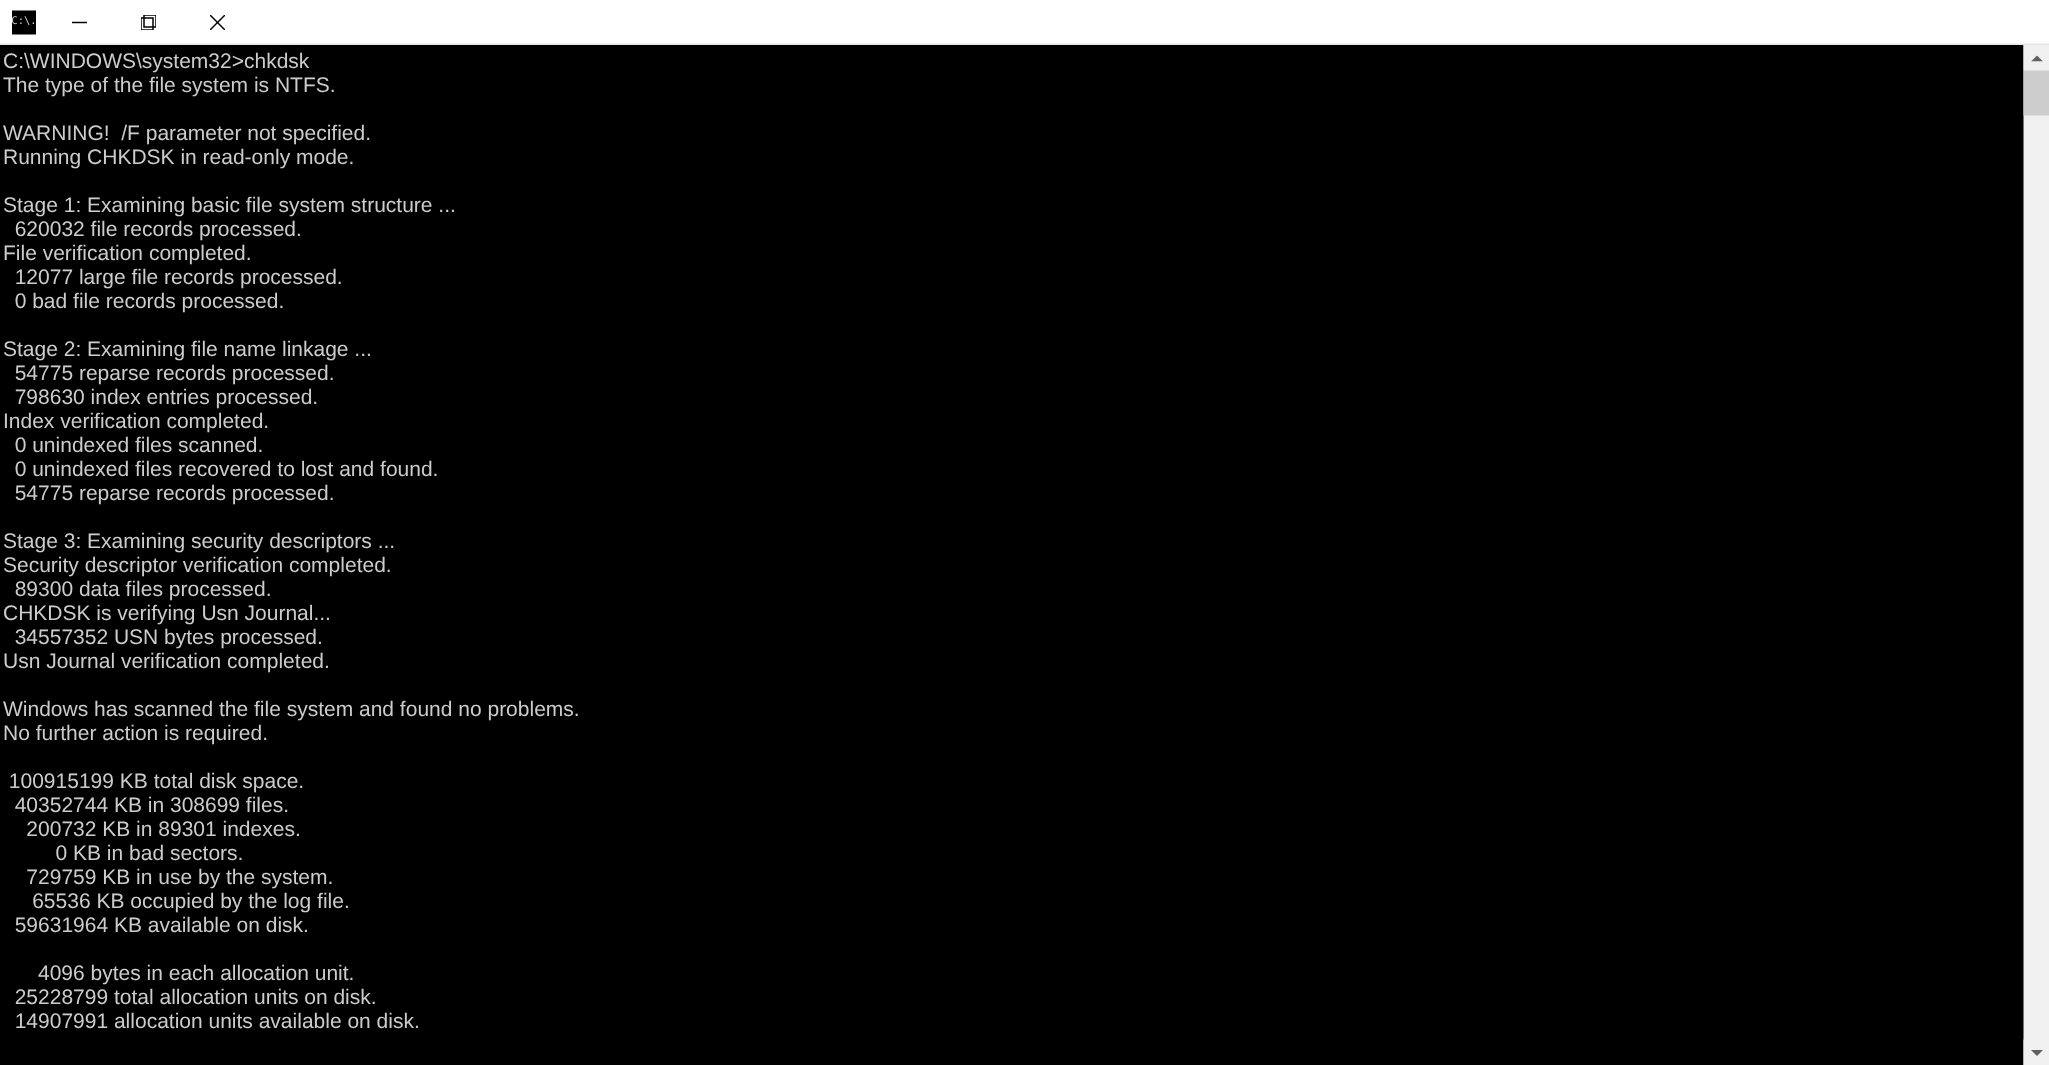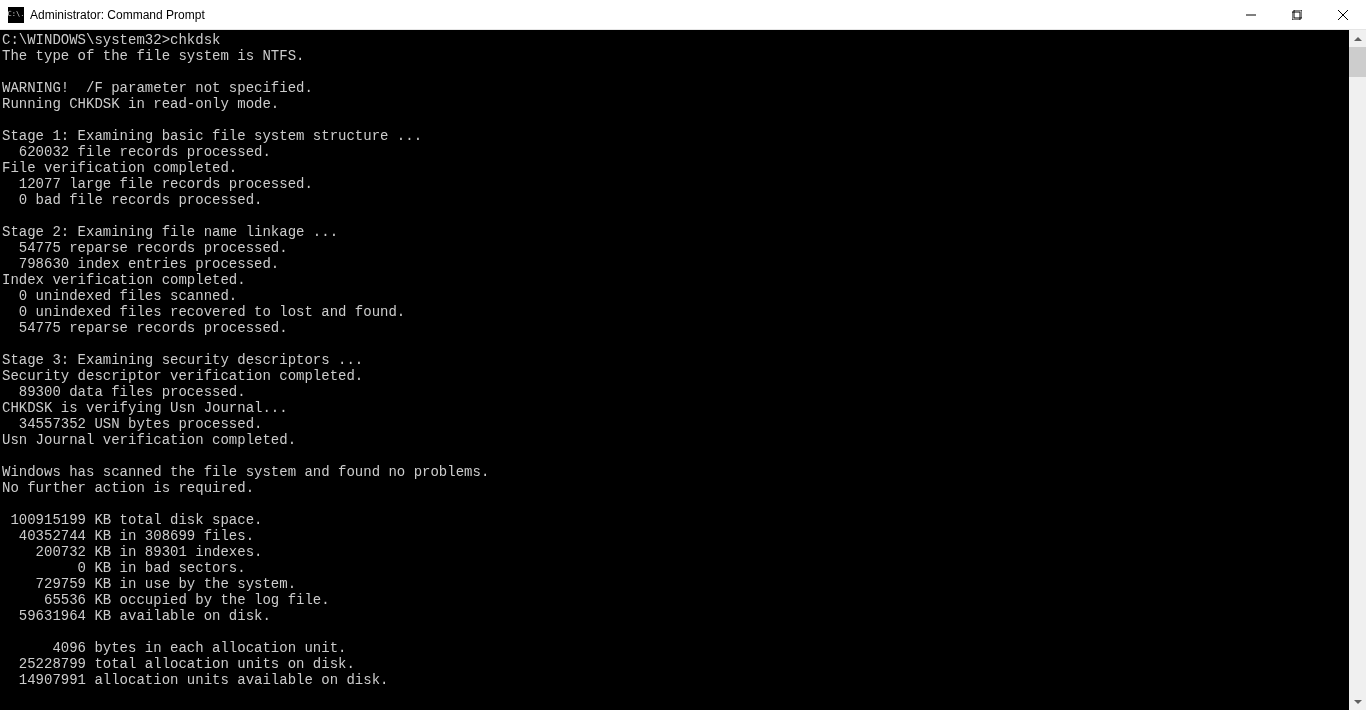--- a/index.html
+++ b/index.html
@@ -57,21 +57,21 @@
     .win-btn svg { display: block; }
     .terminal-wrap {
       flex: 1;
       display: flex;
       background: #000;
     }
     .terminal {
       flex: 1;
       background: #000;
       color: #cccccc;
-      font-family: Liberation Mono, monospace;
+      font-family: Liberation Sans, sans-serif;
       font-size: 14px;
       line-height: 16px;
       padding: 2px 0 0 2px;
       white-space: pre;
       overflow: hidden;
     }
     .scrollbar {
       width: 17px;
       background: #f0f0f0;
       position: relative;
@@ -97,21 +97,20 @@
       width: 17px;
       height: 30px;
       background: #cdcdcd;
     }
   </style>
 </head>
 <body>
 
 <div class="title-bar">
   <span class="title-bar-icon">C:\.</span>
-  <span class="title-bar-text">Administrator: Command Prompt</span>
   <div class="window-controls">
     <div class="win-btn">
       <svg width="10" height="10" viewBox="0 0 10 10">
           <line x1="0" y1="5" x2="10" y2="5" stroke="currentColor" stroke-width="1"></line>
         </svg>
     </div>
     <div class="win-btn">
       <svg width="10" height="10" viewBox="0 0 10 10">
         <rect x="0" y="2" width="8" height="8" fill="none" stroke="currentColor" stroke-width="1"></rect>
         <rect x="2" y="0" width="8" height="8" fill="none" stroke="currentColor" stroke-width="1"></rect>

